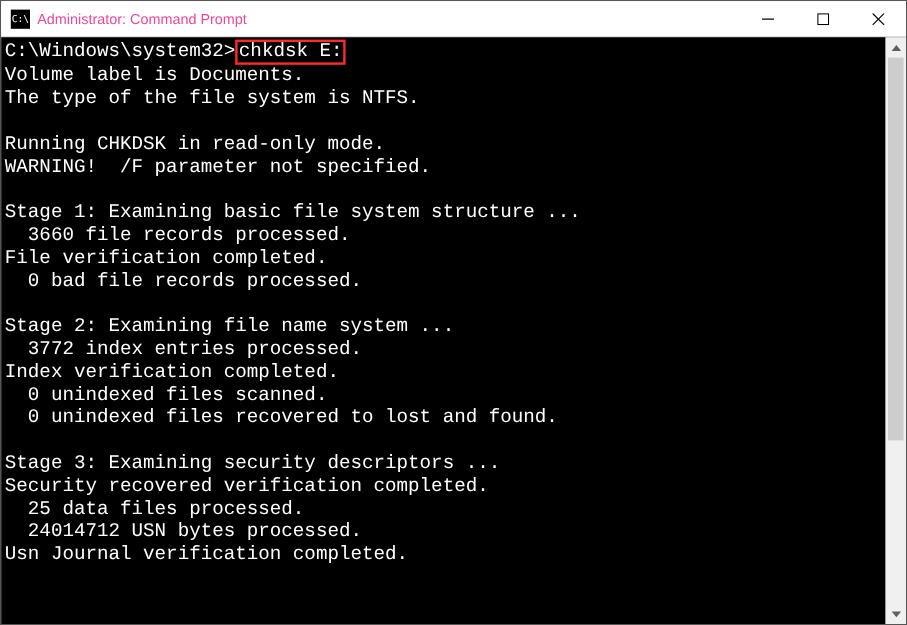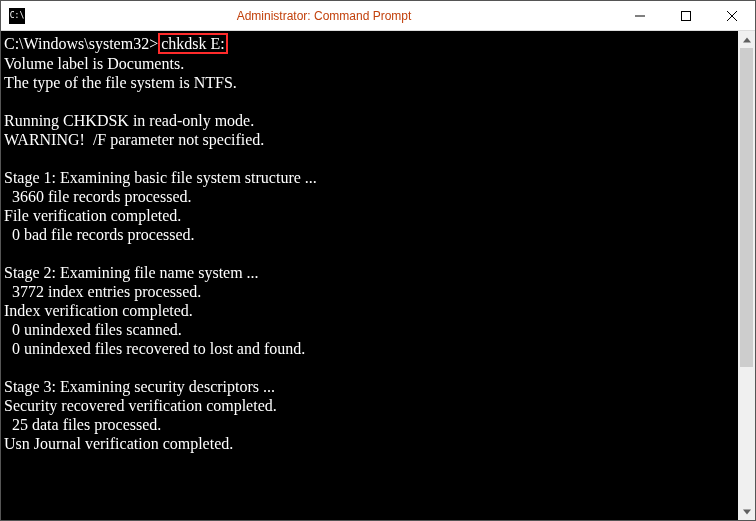--- a/index.html
+++ b/index.html
@@ -38,23 +38,22 @@
       align-items: center;
       justify-content: center;
       color: #fff;
       font-size: 8px;
       font-family: monospace;
     }
     .titlebar-title {
       margin-left: 6px;
       font-size: 12px;
       font-family: "Segoe UI", Tahoma, sans-serif;
-      color: #c2410c;
+      color: #ec4899;
       flex: 1;
-      text-align: center;
     }
     .window-controls {
       display: flex;
       height: 100%;
     }
     .win-btn {
       width: 46px;
       height: 30px;
       display: flex;
       align-items: center;
@@ -65,21 +64,21 @@
       cursor: pointer;
     }
     .win-btn svg {
       width: 10px;
       height: 10px;
     }
     .terminal {
       flex: 1;
       background: #000;
       color: #fff;
-      font-family: Liberation Serif, serif;
+      font-family: Liberation Mono, monospace;
       font-size: 16px;
       line-height: 19px;
       padding: 2px 0 0 3px;
       overflow: hidden;
       position: relative;
       letter-spacing: 0px;
     }
     .scrollbar {
       position: absolute;
       right: 0;
@@ -172,20 +171,21 @@
           <div class="line"> </div>
           <div class="line">Stage 2: Examining file name system ...</div>
           <div class="line">  3772 index entries processed.</div>
           <div class="line">Index verification completed.</div>
           <div class="line">  0 unindexed files scanned.</div>
           <div class="line">  0 unindexed files recovered to lost and found.</div>
           <div class="line"> </div>
           <div class="line">Stage 3: Examining security descriptors ...</div>
           <div class="line">Security recovered verification completed.</div>
           <div class="line">  25 data files processed.</div>
+          <div class="line">  24014712 USN bytes processed.</div>
           <div class="line">Usn Journal verification completed.</div>
         </div>
       <div class="line"> </div>
 
     </div>
     <div class="scrollbar">
       <div class="scroll-arrow">
         <svg viewBox="0 0 10 6">
             <path d="M0 6 L5 0 L10 6 Z"></path>
           </svg>

